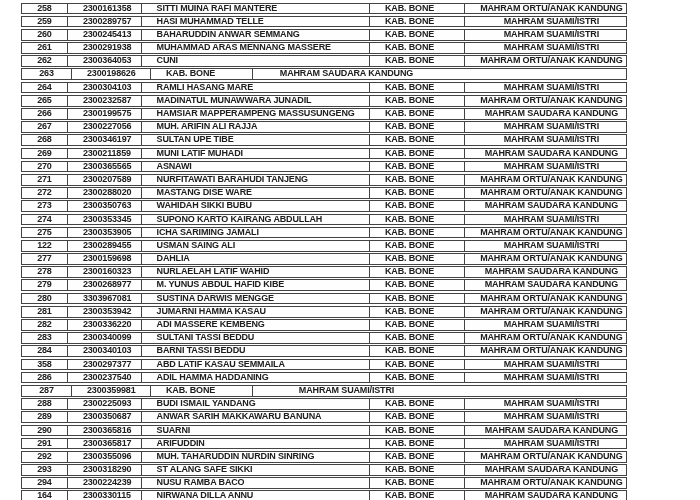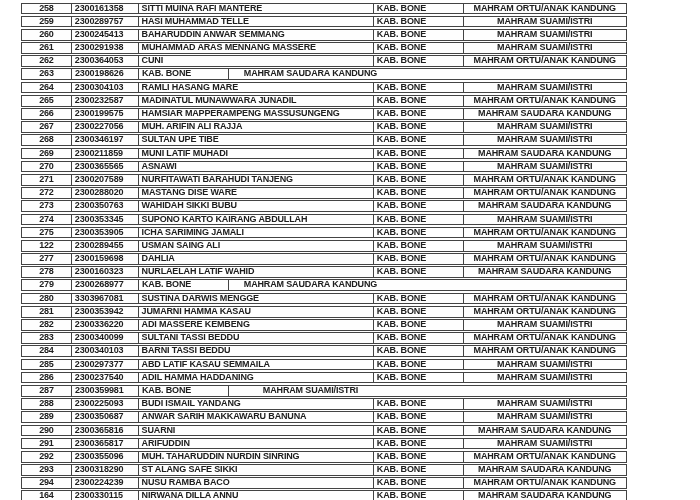--- a/index.html
+++ b/index.html
@@ -21,20 +21,21 @@
   }
   .row{
     box-sizing:border-box;
     width:606px;
     height:11.7px;
     margin-bottom:1.5px;
     border:1px solid #454545;
     background:#fafafa;
     display:flex;
     align-items:stretch;
+    gap:12px;
   }
   .c{
     box-sizing:border-box;
     border-right:1px solid #454545;
     font-size:9px;
     font-weight:bold;
     letter-spacing:-0.15px;
     color:#222;
     line-height:9.7px;
     white-space:nowrap;
@@ -217,20 +218,21 @@
     <div class="c c-no">278</div>
     <div class="c c-id">2300160323</div>
     <div class="c c-name">NURLAELAH LATIF WAHID</div>
     <div class="c c-region">KAB. BONE</div>
     <div class="c c-mahram">MAHRAM SAUDARA KANDUNG</div>
   </div>
 
   <div class="row">
     <div class="c c-no">279</div>
     <div class="c c-id">2300268977</div>
+    <div class="c c-name">M. YUNUS ABDUL HAFID KIBE</div>
     <div class="c c-region">KAB. BONE</div>
     <div class="c c-mahram">MAHRAM SAUDARA KANDUNG</div>
   </div>
 
   <div class="row">
     <div class="c c-no">280</div>
     <div class="c c-id">3303967081</div>
     <div class="c c-name">SUSTINA DARWIS MENGGE</div>
     <div class="c c-region">KAB. BONE</div>
     <div class="c c-mahram">MAHRAM ORTU/ANAK KANDUNG</div>
@@ -262,21 +264,21 @@
 
   <div class="row">
     <div class="c c-no">284</div>
     <div class="c c-id">2300340103</div>
     <div class="c c-name">BARNI TASSI BEDDU</div>
     <div class="c c-region">KAB. BONE</div>
     <div class="c c-mahram">MAHRAM ORTU/ANAK KANDUNG</div>
   </div>
 
   <div class="row">
-    <div class="c c-no">285</div>
+    <div class="c c-no">358</div>
     <div class="c c-id">2300297377</div>
     <div class="c c-name">ABD LATIF KASAU SEMMAILA</div>
     <div class="c c-region">KAB. BONE</div>
     <div class="c c-mahram">MAHRAM SUAMI/ISTRI</div>
   </div>
 
   <div class="row">
     <div class="c c-no">286</div>
     <div class="c c-id">2300237540</div>
     <div class="c c-name">ADIL HAMMA HADDANING</div>

